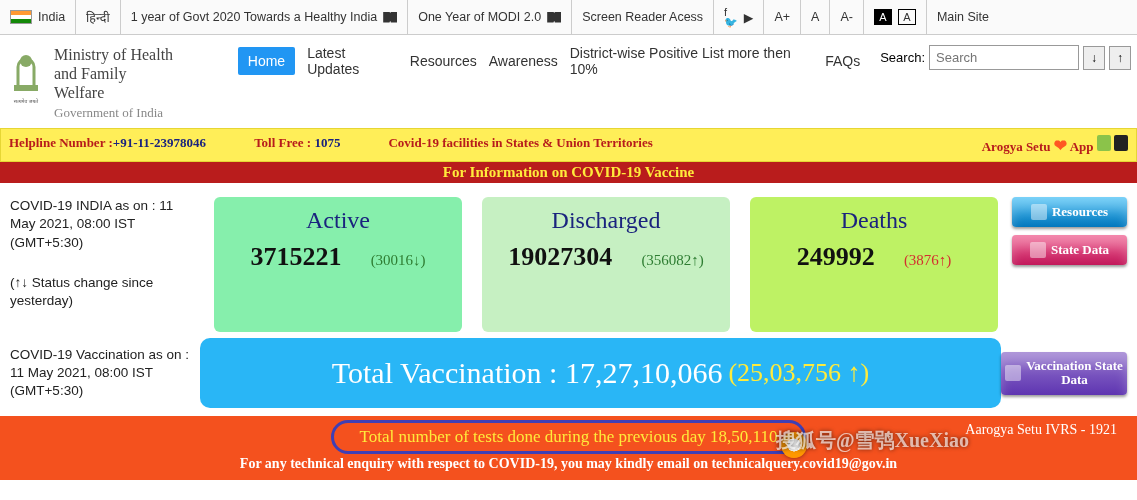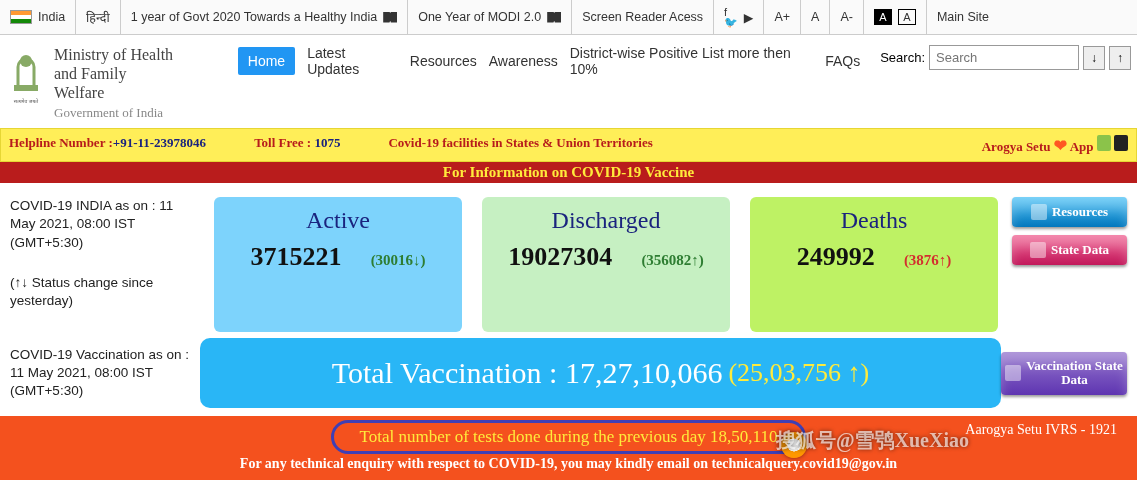--- a/index.html
+++ b/index.html
@@ -35,22 +35,22 @@
 
   .orange-banner { background:#b91c1c; color:#ffeb3b; text-align:center; padding:2px 0; font-family:Liberation Serif, serif; font-weight:bold; font-size:15px;}
 
   .main { display:flex; padding:14px 10px 0 10px; gap:14px;}
   .left { width:190px; color:#222; font-size:13.5px; }
   .left-block { margin-bottom:22px; line-height:1.35;}
   .stats { flex:1; display:flex; gap:20px; }
   .stat-card { flex:1; border-radius:6px; padding:10px 8px 16px 8px; text-align:center; font-family:"Times New Roman",serif; }
   .stat-card .title { font-size:24px; color:#1a237e; margin-bottom:8px;}
   .stat-card .num { font-size:26px; font-weight:bold; color:#111;}
-  .stat-card .delta { font-size:15px; font-weight:bold; display:inline-block; margin-left:26px;}
-  .c-active { background:#7dd3fc;} .c-active .delta{ color:#2e7d32;}
+  .stat-card .delta { font-size:15px; font-weight:normal; display:inline-block; margin-left:26px;}
+  .c-active { background:#86efac;} .c-active .delta{ color:#2e7d32;}
   .c-dis { background:#c6f0c2;} .c-dis .delta{ color:#2e7d32;}
   .c-death { background:#bef264;} .c-death .delta{ color:#d32f2f;}
   .right-btns { width:115px; display:flex; flex-direction:column; gap:8px;}
   .glossy { color:#fff; text-align:center; border-radius:4px; padding:7px 4px; font-family:"Times New Roman",serif; font-weight:bold; font-size:13px; cursor:pointer; box-shadow:inset 0 12px 12px rgba(255,255,255,.25), 0 2px 3px rgba(0,0,0,.4); display:flex; align-items:center; gap:5px; justify-content:center; line-height:1.1;}
   .g-blue{ background:linear-gradient(#4fc3f7,#0277bd);} 
   .g-pink{ background:linear-gradient(#f06292,#c2185b);} 
   .g-purp{ background:linear-gradient(#9575cd,#5e35b1);}
   .side-icon{ width:16px; height:16px; background:rgba(255,255,255,.45); border-radius:2px; flex-shrink:0;}
 
   .row2 { display:flex; padding:6px 10px 0 10px; align-items:center;}

